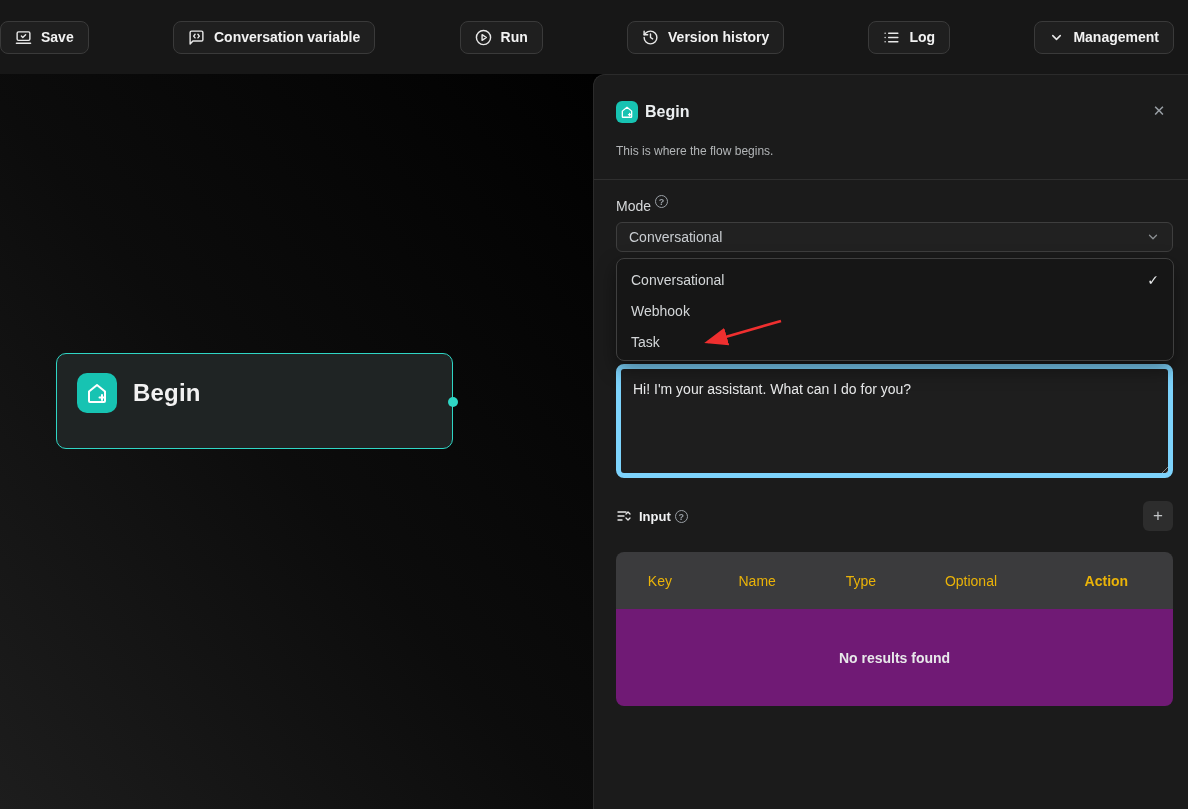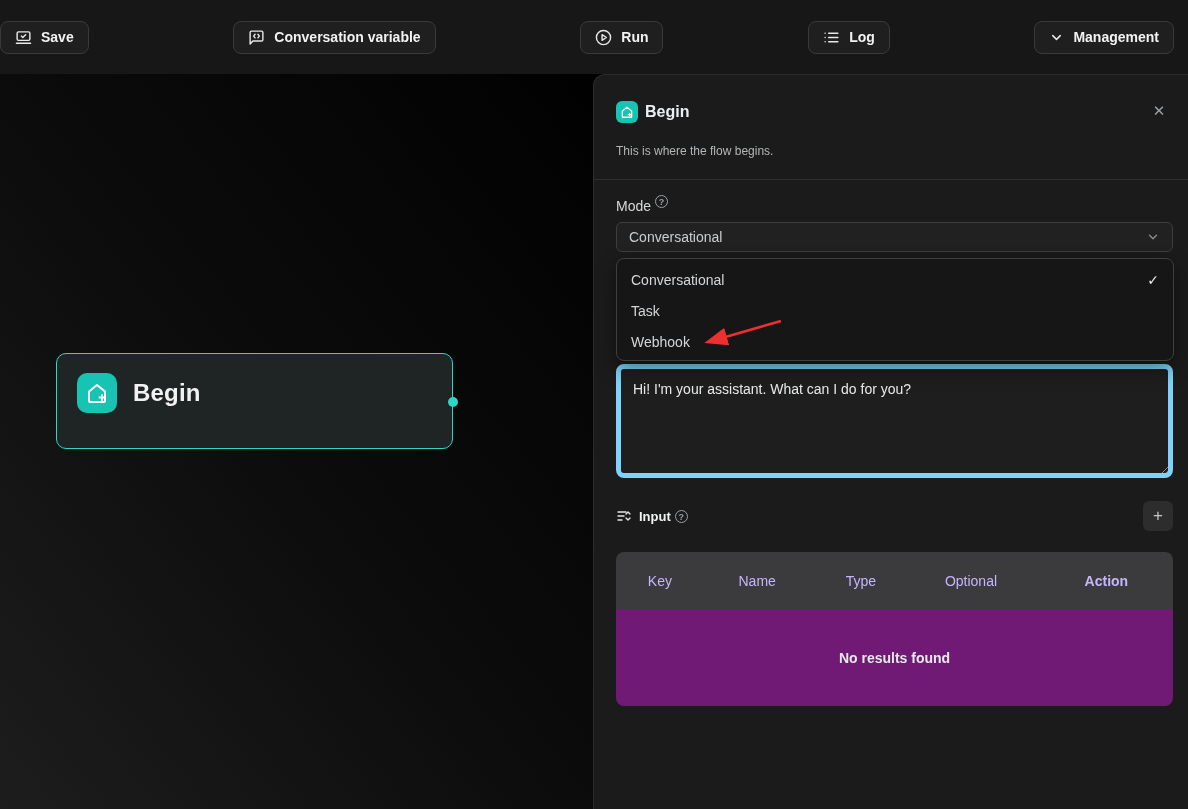--- a/index.html
+++ b/index.html
@@ -61,21 +61,21 @@
                    background:repeating-linear-gradient(135deg, transparent 0 2px, #8a8a8a 2px 3px);
                    clip-path:polygon(100% 0, 100% 100%, 0 100%); }
 
   .input-head { position:absolute; left:22px; top:426px; width:557px; height:30px; display:flex; align-items:center; }
   .input-label { font-size:13px; font-weight:700; color:#f1f2f3; margin-left:7px; }
   .addbtn { position:absolute; right:0; top:0; width:30px; height:30px; background:#2d2d2d; border:none;
             border-radius:6px; color:#c3c6c8; font-size:17px; line-height:30px; text-align:center; cursor:pointer; }
 
   .table { position:absolute; left:22px; top:477px; width:557px; height:154px; border-radius:8px; overflow:hidden; }
   .thead { display:flex; height:57px; background:#3b3b3d; align-items:center; }
-  .th { font-size:14px; color:#c4b5fd; text-align:center;margin-left:9px; }
+  .th { font-size:14px; color:#eab308; text-align:center;margin-left:9px; }
   .th.c1{width:76px;} .th.c2{width:116px;} .th.c3{width:90px;} .th.c4{width:130px;} .th.c5{width:145px;font-weight:bold;}
   .tbody { height:97px; background:#701a75; display:flex; align-items:center; justify-content:center; }
   .empty-text { font-size:14px; font-weight:700; color:#e8e9ea; }
 
   .annot-arrow { position:absolute; left:0; top:0; z-index:7; pointer-events:none; }
 </style>
 </head>
 <body>
 
 <div class="app">
@@ -96,20 +96,28 @@
           <path d="m14 7.5 2 2.5-2 2.5"></path>
         </svg>
       <span>Conversation variable</span>
     </button>
     <button class="tbtn">
       <svg width="17" height="17" viewBox="0 0 24 24" fill="none" stroke="#e8e8e8" stroke-width="2" stroke-linecap="round" stroke-linejoin="round">
           <circle cx="12" cy="12" r="10"></circle>
           <polygon points="10 8 16 12 10 16 10 8"></polygon>
         </svg>
       <span>Run</span>
+    </button>
+    <button class="tbtn">
+      <svg width="17" height="17" viewBox="0 0 24 24" fill="none" stroke="#e8e8e8" stroke-width="2" stroke-linecap="round" stroke-linejoin="round">
+          <path d="M3 12a9 9 0 1 0 9-9 9.75 9.75 0 0 0-6.74 2.74L3 8"></path>
+          <path d="M3 3v5h5"></path>
+          <path d="M12 7v5l3 2"></path>
+        </svg>
+      <span>Version history</span>
     </button>
     <button class="tbtn">
       <svg width="17" height="17" viewBox="0 0 24 24" fill="none" stroke="#e8e8e8" stroke-width="2" stroke-linecap="round" stroke-linejoin="round">
           <line x1="8" y1="6" x2="21" y2="6"></line>
           <line x1="8" y1="12" x2="21" y2="12"></line>
           <line x1="8" y1="18" x2="21" y2="18"></line>
           <line x1="3" y1="6" x2="3.01" y2="6"></line>
           <line x1="3" y1="12" x2="3.01" y2="12"></line>
           <line x1="3" y1="18" x2="3.01" y2="18"></line>
         </svg>
@@ -160,24 +168,24 @@
           <path d="m6 9 6 6 6-6"></path>
         </svg>
     </div>
 
     <div class="dropdown">
       <div class="opt">
         <span class="opt-label">Conversational</span>
         <span class="check">✓</span>
       </div>
       <div class="opt">
+        <span class="opt-label">Webhook</span>
+      </div>
+      <div class="opt">
         <span class="opt-label">Task</span>
-      </div>
-      <div class="opt">
-        <span class="opt-label">Webhook</span>
       </div>
     </div>
 
     <textarea class="greeting" style="">Hi! I'm your assistant. What can I do for you?</textarea>
     <div class="resize-corner"></div>
 
     <div class="input-head">
       <svg width="16" height="16" viewBox="0 0 24 24" fill="none" stroke="#e8e8e8" stroke-width="2" stroke-linecap="round" stroke-linejoin="round">
           <path d="M3 6h12"></path>
           <path d="M3 12h9"></path>

